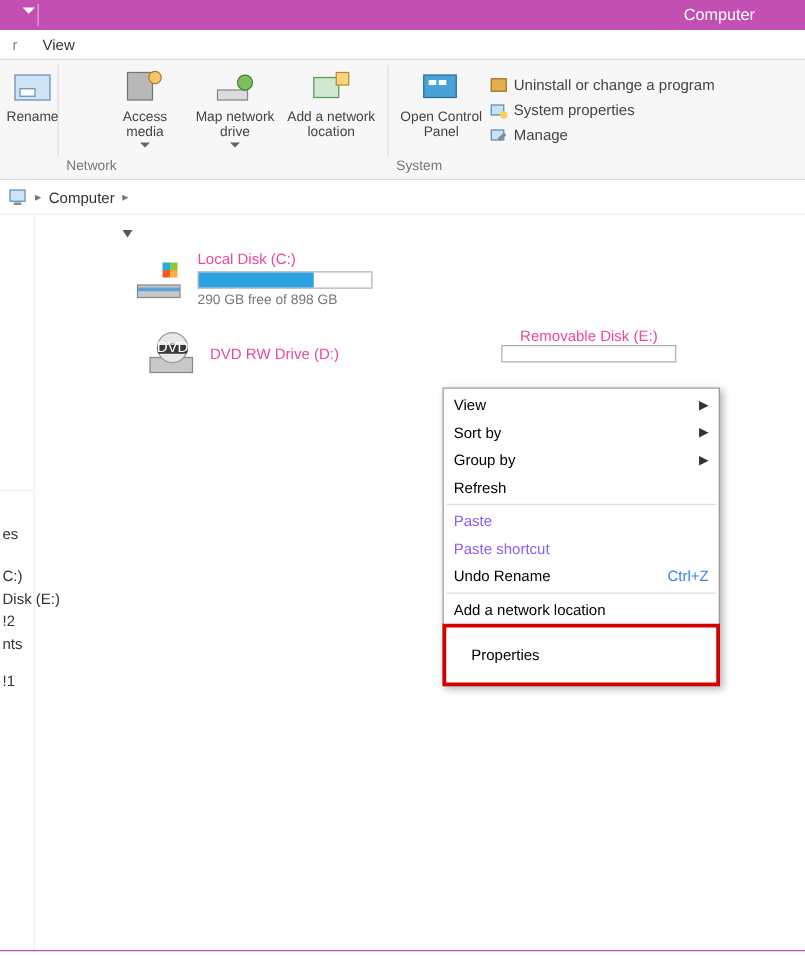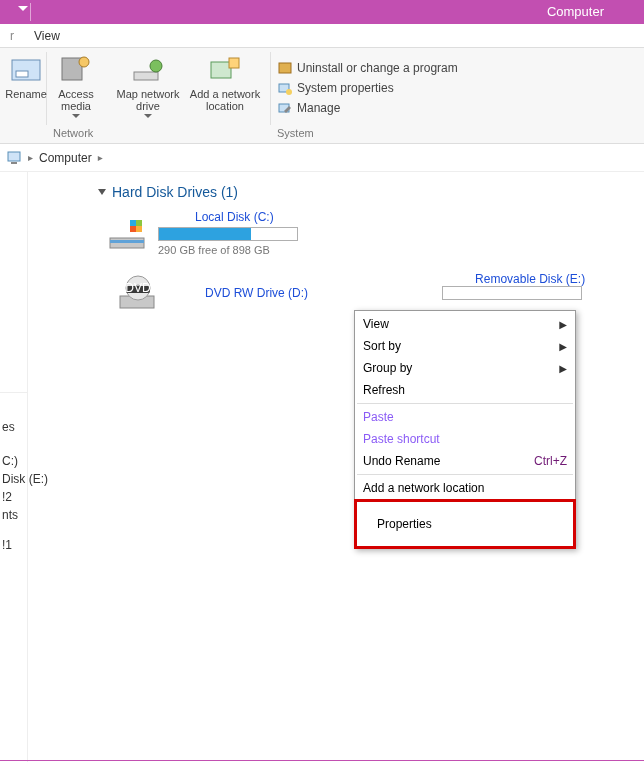--- a/index.html
+++ b/index.html
@@ -51,35 +51,35 @@
 
   .content { flex: 1; padding: 12px 12px 0 70px; position: relative; }
 
   .section-header { display: flex; align-items: center; gap: 6px; margin-bottom: 8px; }
   .section-header .tri { width: 0; height: 0; border-left: 4px solid transparent; border-right: 4px solid transparent; border-top: 6px solid #555; }
   .section-header .lbl { color: #15599a; font-size: 14px; }
 
   .drive-row { display: flex; align-items: center; gap: 10px; padding: 2px 0 14px 10px; }
   .drive-row .icn { width: 40px; height: 38px; }
   .drive-meta { display: flex; flex-direction: column; gap: 3px; }
-  .drive-name { font-size: 12px; color: #1d4ed8; margin-left: 37px; }
+  .drive-name { font-size: 12px; color: #ec4899; }
   .progress { width: 140px; height: 14px; border: 1px solid #b0b0b0; background: #fff; position: relative; }
   .progress .fill { position: absolute; left: 0; top: 0; bottom: 0; width: 67%; background: #2da2e0; }
   .drive-free { color: #777; font-size: 11px; }
 
   .removable-bay { display: flex; align-items: flex-start; gap: 10px; padding: 2px 0 0 10px; }
   .remfar { margin-left: 120px; display: flex; flex-direction: column; align-items: center; }
   .remfar .bar { width: 140px; height: 14px; border: 1px solid #b0b0b0; background: #fff; }
 
   
   .ctx { position: absolute; left: 354px; top: 310px; width: 222px; background: #fff; border: 1px solid #999; box-shadow: 2px 2px 6px rgba(0,0,0,0.3); padding: 2px; }
   .ctx .g { border-top: 1px solid #ddd; margin-top: 2px; padding-top: 2px; }
   .ctx .item { display: flex; align-items: center; justify-content: space-between; padding: 4px 6px 4px 6px; height: 22px; font-size: 12px; }
   .ctx .item.disabled { color: #8b5cf6; }
-  .ctx .item .r { color: #701a75; font-size: 12px; }
+  .ctx .item .r { color: #3b82f6; font-size: 12px; }
   .ctx .item .arrow { font-size: 10px; color: #333; }
   .ctx .highlight { border: 3px solid #d40000; margin: 0 -3px -3px -3px; padding: 11px; }
   .ctx .highlight .item { padding: 4px 9px; }
 
   
   .footer { position: absolute; bottom: 2px; left: 0; right: 0; height: 4px; border-top: 1px solid #c24fb1; }
 </style>
 </head>
 <body>
 
@@ -108,21 +108,21 @@
         <span>Rename</span>
       </div>
     </div>
     <div class="label">&nbsp;</div>
   </div>
 
   <div class="divider"></div>
 
   <div class="ribgroup">
     <div class="row">
-      <div class="bigbtn" style="width:46px;">
+      <div class="bigbtn" style="width:46px;margin-left:40px;">
         <span class="icn">
           <svg viewBox="0 0 36 32">
               <rect x="4" y="4" width="20" height="22" fill="#b8b8b8" stroke="#777"></rect>
               <circle cx="26" cy="8" r="5" fill="#f5c766" stroke="#a87d2b"></circle>
             </svg>
         </span>
         <span>Access media</span>
         <span class="dd"></span>
       </div>
       <div class="bigbtn" style="width:72px;margin-left:11px;">
@@ -145,20 +145,30 @@
         <span>Add a network location</span>
       </div>
     </div>
     <div class="label">Network</div>
   </div>
 
   <div class="divider"></div>
 
   <div class="ribgroup">
     <div class="row">
+      <div class="bigbtn" style="width:72px;">
+        <span class="icn">
+          <svg viewBox="0 0 36 32">
+              <rect x="4" y="6" width="26" height="18" fill="#4aa3d8" stroke="#1f6fa0"></rect>
+              <rect x="8" y="10" width="6" height="4" fill="#fff"></rect>
+              <rect x="16" y="10" width="6" height="4" fill="#fff"></rect>
+            </svg>
+        </span>
+        <span>Open Control Panel</span>
+      </div>
       <div class="sysgroup" style="display:flex;flex-direction:column;gap:0;">
         <div class="smallrow">
           <span class="icn">
             <svg viewBox="0 0 16 16">
                 <rect x="2" y="3" width="12" height="10" fill="#e0b050" stroke="#a07020"></rect>
               </svg>
           </span>
           <span>Uninstall or change a program</span>
         </div>
         <div class="smallrow">
@@ -210,21 +220,20 @@
       <div>nts</div>
       <div style="height:12px"></div>
       <div>!1</div>
     </div>
   </div>
 
   <div class="content">
 
     <div class="section-header">
       <span class="tri"></span>
-      <span class="lbl">Hard Disk Drives (1)</span>
     </div>
     <div class="drive-row">
       <span class="icn">
         <svg viewBox="0 0 40 38">
           <rect x="2" y="24" width="34" height="10" fill="#c8c8c8" stroke="#888"></rect>
           <rect x="2" y="26" width="34" height="3" fill="#5fa2d8"></rect>
           <rect x="22" y="6" width="6" height="6" fill="#29abe2"></rect>
           <rect x="28" y="6" width="6" height="6" fill="#8cc63f"></rect>
           <rect x="22" y="12" width="6" height="6" fill="#f15a24"></rect>
           <rect x="28" y="12" width="6" height="6" fill="#fbb03b"></rect>

